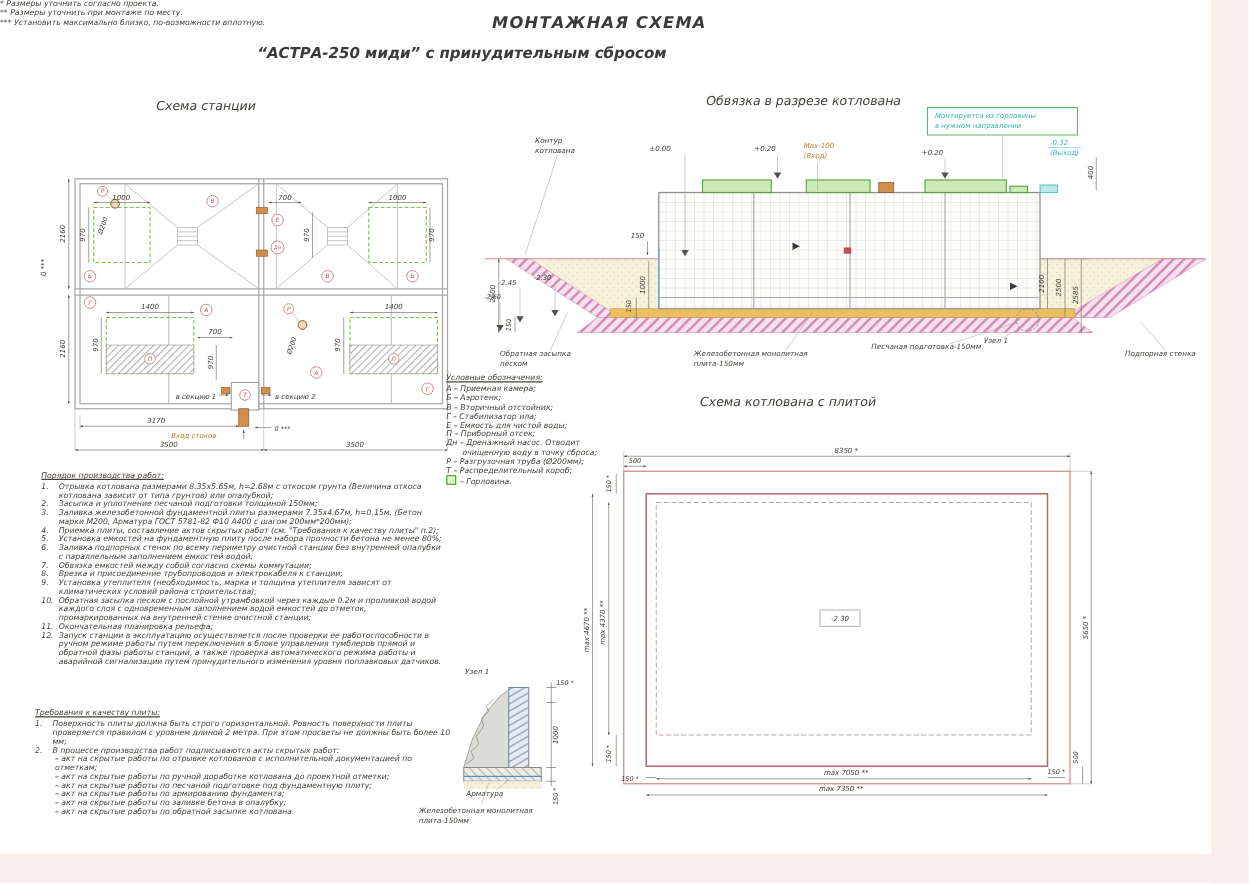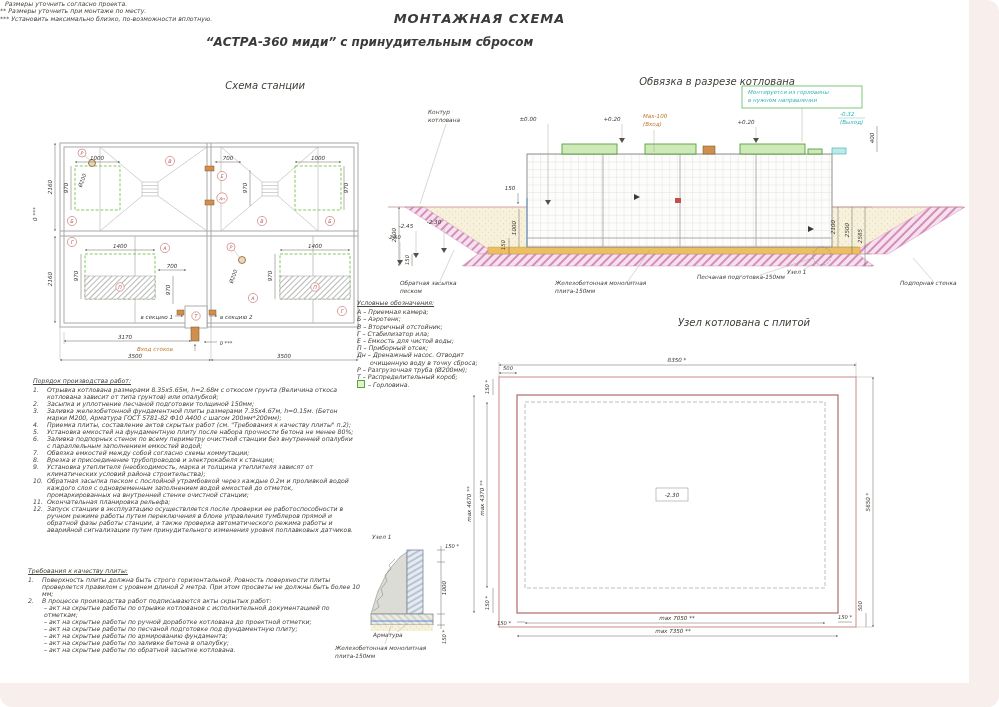--- a/index.html
+++ b/index.html
@@ -1,25 +1,25 @@
 <!DOCTYPE html>
 <html><head>
 <meta charset="utf-8">
 <style>
   html,body{margin:0;padding:0;background:#fff;}
   #page{position:relative;width:999px;height:707px;background:#ffffff;overflow:hidden;
-        font-family:"DejaVu Sans",sans-serif;border-radius:12px;}
+        font-family:"DejaVu Sans",sans-serif;}
   .edge{position:absolute;background:#f8efec;}
   .edge-r{right:0;top:0;width:30px;height:100%;}
   .edge-b{left:0;bottom:0;width:100%;height:24px;}
   .t1{position:absolute;left:0;right:40px;top:11px;text-align:center;
       font:700 italic 13px "DejaVu Sans",sans-serif;color:#3c3a38;letter-spacing:1px;}
   .t2{position:absolute;left:0;right:260px;top:35px;text-align:center;
       font:700 italic 12px "DejaVu Sans",sans-serif;color:#3c3a38;}
-  .sub-title{position:absolute;font:italic 10px "DejaVu Sans",sans-serif;color:#403c36;text-align:right;}
+  .sub-title{position:absolute;font:italic 10px "DejaVu Sans",sans-serif;color:#403c36;text-align:left;}
   .plan-title{left:125px;width:180px;top:80px;}
   .section-title{left:565px;width:230px;top:76px;}
   .pit-title{left:560px;width:250px;top:317px;}
   svg{position:absolute;}
   .txtblock{position:absolute;color:#45413a;font-style:italic;}
   .blk-title{text-decoration:underline;margin-bottom:2px;}
   #legend{left:357px;top:299px;width:128px;font-size:6.2px;line-height:7.2px;}
   #legend .li{padding-left:13px;text-indent:-13px;}
   .gsq{display:inline-block;width:6px;height:6px;background:#dff3cf;border:1px solid #5aa33a;
        margin-right:3px;vertical-align:-1px;}
@@ -47,25 +47,25 @@
   .lid{fill:#cdeab8;stroke:#55a33a;stroke-width:0.9;}
 </style>
 </head>
 <body>
 
 <div id="page">
   <div class="edge edge-r"></div>
   <div class="edge edge-b"></div>
 
   <div class="t1">МОНТАЖНАЯ СХЕМА</div>
-  <div class="t2">“АСТРА-360 миди” с принудительным сбросом</div>
+  <div class="t2">“АСТРА-250 миди” с принудительным сбросом</div>
 
   <div class="sub-title plan-title">Схема станции</div>
   <div class="sub-title section-title">Обвязка в разрезе котлована</div>
-  <div class="sub-title pit-title">Узел котлована с плитой</div>
+  <div class="sub-title pit-title">Схема котлована с плитой</div>
 
   <svg style="left:25px;top:136px" width="355" height="238" viewBox="0 0 355 238">
     <defs>
       <pattern id="pkh" width="6" height="6" patternUnits="userSpaceOnUse" patternTransform="rotate(45)">
         <rect width="6" height="6" fill="#f6e2ee"></rect>
           <line x1="1" y1="0" x2="1" y2="6" stroke="#cf7fae" stroke-width="1.7"></line>
       </pattern>
       <pattern id="snd" width="6" height="6" patternUnits="userSpaceOnUse">
         <rect width="6" height="6" fill="#f7f1dc"></rect>
         <circle cx="1.4" cy="1.8" r="0.5" fill="#d8c796"></circle>

